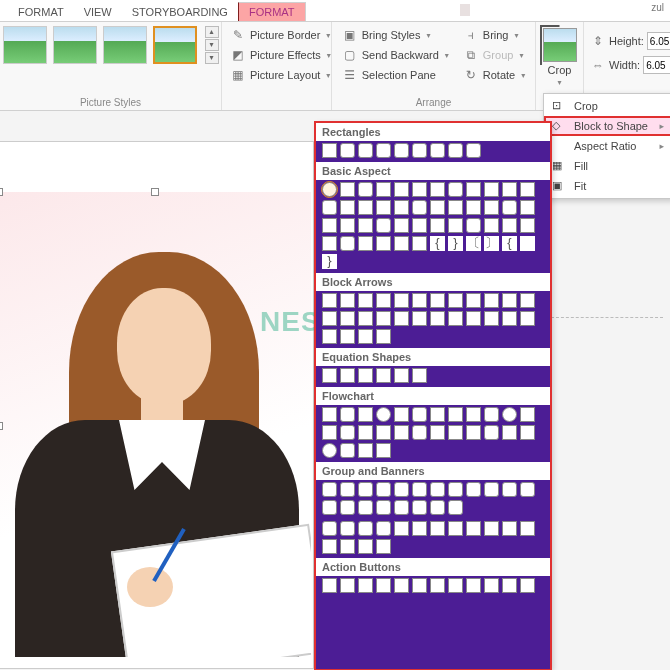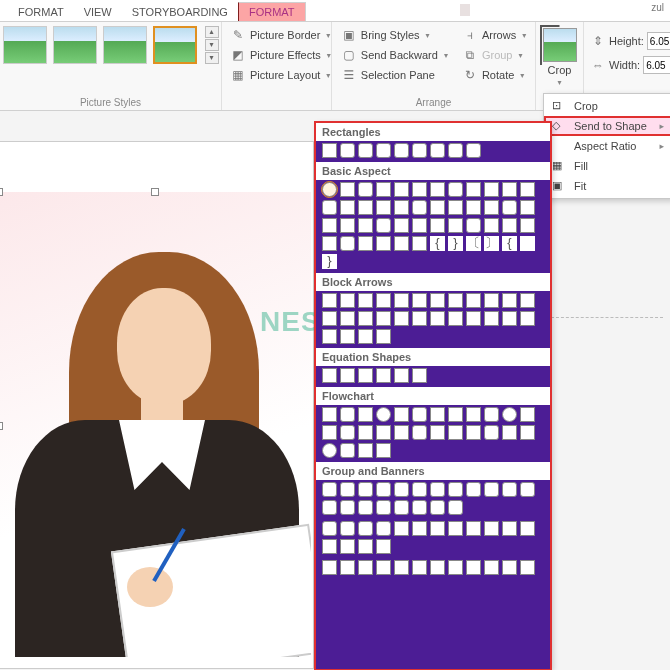--- a/index.html
+++ b/index.html
@@ -129,21 +129,21 @@
             <small>▾</small>
           </div>
         <div class="cmd">
             <span class="cmd-icon">☰</span>
             <span>Selection Pane</span>
           </div>
       </div>
       <div class="cmdcol">
         <div class="cmd">
             <span class="cmd-icon">⫞</span>
-            <span>Arrows</span>
+            <span>Bring</span>
             <small>▾</small>
           </div>
         <div class="cmd" style="color:#bbb">
             <span class="cmd-icon">⧉</span>
             <span>Group</span>
             <small>▾</small>
           </div>
         <div class="cmd">
             <span class="cmd-icon">↻</span>
             <span>Rotate</span>
@@ -199,21 +199,21 @@
 
 <div class="watermark">NESABAMEDIA</div>
 
 <div class="crop-submenu">
   <div class="crop-item">
       <span class="crop-icon-sm">⊡</span>
       <span>Crop</span>
     </div>
   <div class="crop-item hl">
       <span class="crop-icon-sm">◇</span>
-      <span>Send to Shape</span>
+      <span>Block to Shape</span>
       <span class="arrow">▸</span>
     </div>
   <div class="crop-item">
       <span class="crop-icon-sm"></span>
       <span>Aspect Ratio</span>
       <span class="arrow">▸</span>
     </div>
   <div class="crop-item">
       <span class="crop-icon-sm">▦</span>
       <span>Fill</span>
@@ -394,20 +394,21 @@
       <div class="shape-cell "></div>
       <div class="shape-cell "></div>
       <div class="shape-cell "></div>
       <div class="shape-cell "></div>
       <div class="shape-cell "></div>
       <div class="shape-cell "></div>
       <div class="shape-cell "></div>
       <div class="shape-cell "></div>
       <div class="shape-cell "></div>
     </div>
+  <div class="shapes-cat">Action Buttons</div>
   <div class="shapes-grid" id="g-act">
       <div class="shape-cell "></div>
       <div class="shape-cell "></div>
       <div class="shape-cell "></div>
       <div class="shape-cell "></div>
       <div class="shape-cell "></div>
       <div class="shape-cell "></div>
       <div class="shape-cell "></div>
       <div class="shape-cell "></div>
       <div class="shape-cell "></div>

